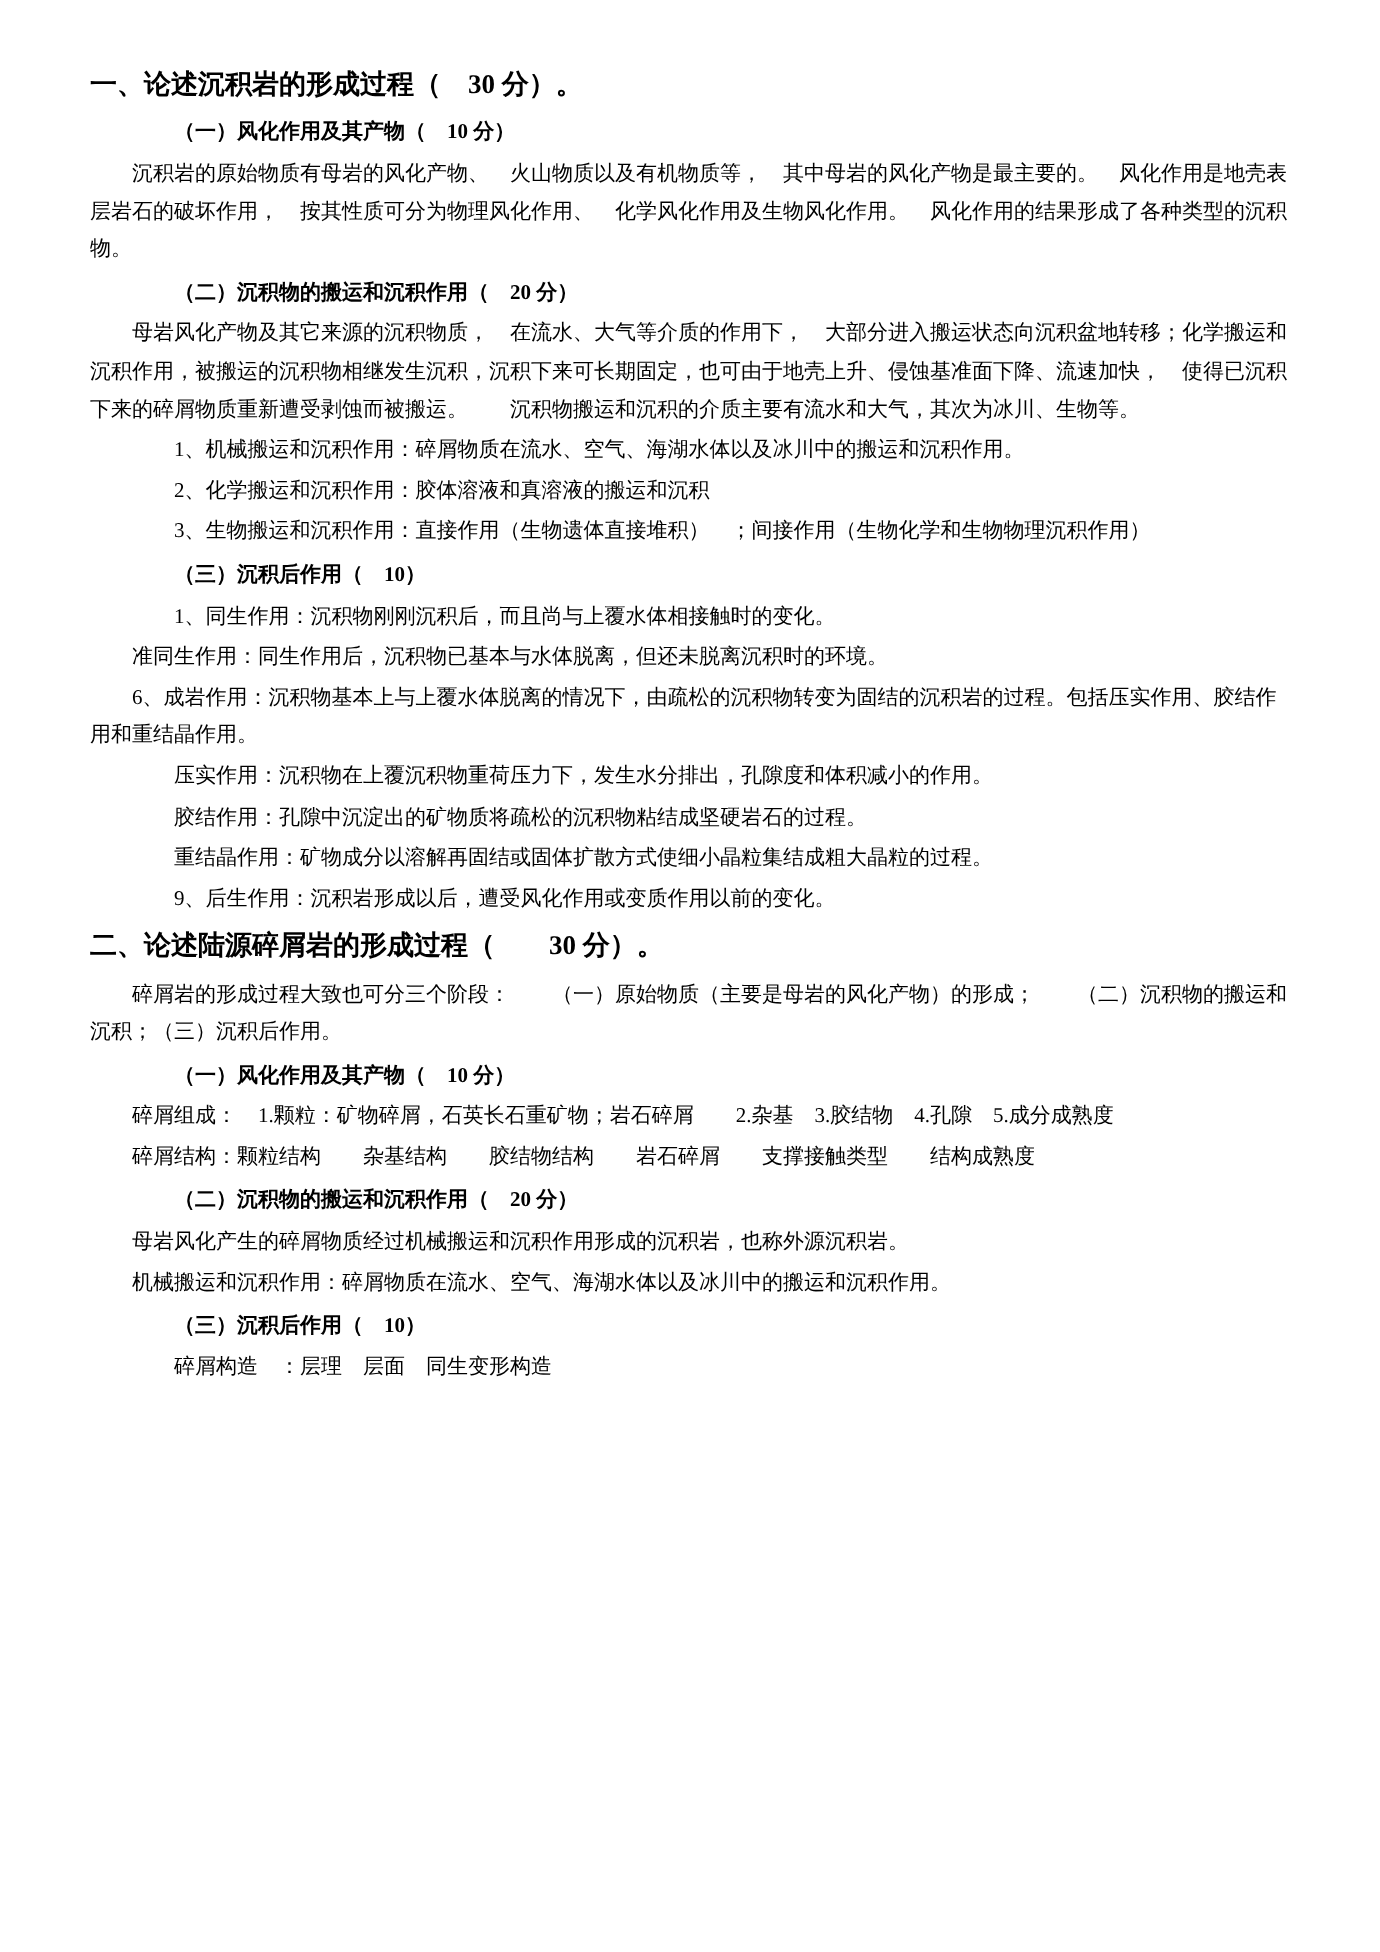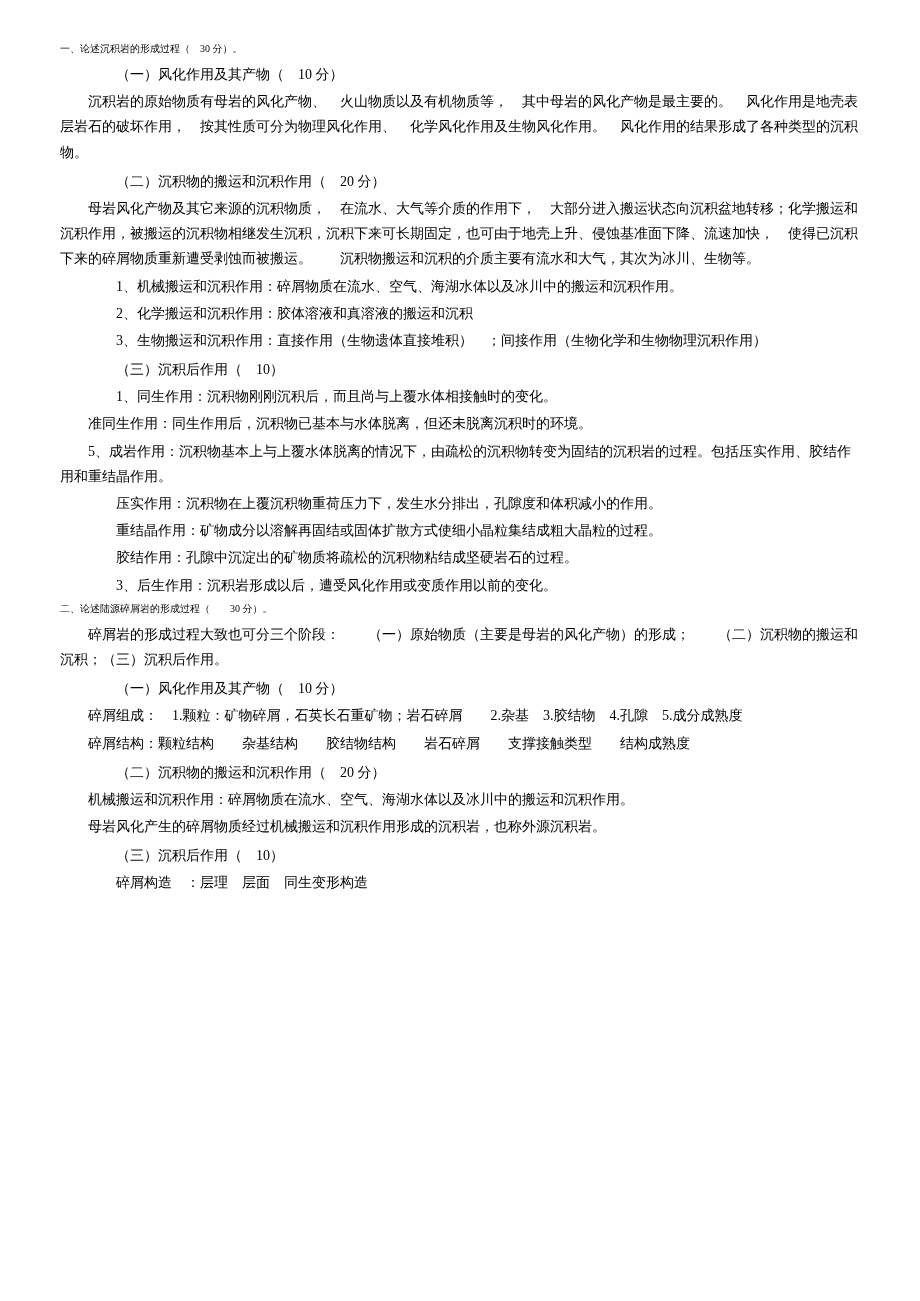--- a/index.html
+++ b/index.html
@@ -11,34 +11,35 @@
       background: #ffffff;
       font-family: "SimSun", "宋体", serif;
       font-size: 14px;
       line-height: 1.8;
       color: #000000;
       padding: 40px 60px;
       width: 920px;
       min-height: 1301px;
     }
     .section-title {
-      font-size: 10px;
-      font-weight: normal;
+      font-size: 18px;
+      font-weight: bold;
       margin-bottom: 4px;
     }
     .indent1 {
       text-indent: 2em;
     }
     .indent2 {
       text-indent: 4em;
     }
     .sub-title {
       text-indent: 4em;
       margin-top: 4px;
       margin-bottom: 2px;
+      font-weight: bold;
     }
     .list-item {
       text-indent: 4em;
       margin-bottom: 2px;
     }
     p {
       margin-bottom: 2px;
     }
     .section-gap {
     }
@@ -55,33 +56,33 @@
 
   <p class="sub-title">（二）沉积物的搬运和沉积作用（　20 分）</p>
   <p class="indent1">母岩风化产物及其它来源的沉积物质，　在流水、大气等介质的作用下，　大部分进入搬运状态向沉积盆地转移；化学搬运和沉积作用，被搬运的沉积物相继发生沉积，沉积下来可长期固定，也可由于地壳上升、侵蚀基准面下降、流速加快，　使得已沉积下来的碎屑物质重新遭受剥蚀而被搬运。　　沉积物搬运和沉积的介质主要有流水和大气，其次为冰川、生物等。</p>
   <p class="list-item">1、机械搬运和沉积作用：碎屑物质在流水、空气、海湖水体以及冰川中的搬运和沉积作用。</p>
   <p class="list-item">2、化学搬运和沉积作用：胶体溶液和真溶液的搬运和沉积</p>
   <p class="list-item">3、生物搬运和沉积作用：直接作用（生物遗体直接堆积）　；间接作用（生物化学和生物物理沉积作用）</p>
 
   <p class="sub-title">（三）沉积后作用（　10）</p>
   <p class="list-item">1、同生作用：沉积物刚刚沉积后，而且尚与上覆水体相接触时的变化。</p>
   <p class="indent1">准同生作用：同生作用后，沉积物已基本与水体脱离，但还未脱离沉积时的环境。</p>
-  <p class="indent1">5、成岩作用：沉积物基本上与上覆水体脱离的情况下，由疏松的沉积物转变为固结的沉积岩的过程。包括压实作用、胶结作用和重结晶作用。</p>
+  <p class="indent1">6、成岩作用：沉积物基本上与上覆水体脱离的情况下，由疏松的沉积物转变为固结的沉积岩的过程。包括压实作用、胶结作用和重结晶作用。</p>
   <p class="indent2">压实作用：沉积物在上覆沉积物重荷压力下，发生水分排出，孔隙度和体积减小的作用。</p>
+  <p class="indent2">胶结作用：孔隙中沉淀出的矿物质将疏松的沉积物粘结成坚硬岩石的过程。</p>
   <p class="indent2">重结晶作用：矿物成分以溶解再固结或固体扩散方式使细小晶粒集结成粗大晶粒的过程。</p>
-  <p class="indent2">胶结作用：孔隙中沉淀出的矿物质将疏松的沉积物粘结成坚硬岩石的过程。</p>
-  <p class="list-item">3、后生作用：沉积岩形成以后，遭受风化作用或变质作用以前的变化。</p>
+  <p class="list-item">9、后生作用：沉积岩形成以后，遭受风化作用或变质作用以前的变化。</p>
 
   <p class="section-title section-gap">二、论述陆源碎屑岩的形成过程（　　30 分）。</p>
   <p class="indent1">碎屑岩的形成过程大致也可分三个阶段：　　（一）原始物质（主要是母岩的风化产物）的形成；　　（二）沉积物的搬运和沉积；（三）沉积后作用。</p>
 
   <p class="sub-title">（一）风化作用及其产物（　10 分）</p>
   <p class="indent1">碎屑组成：　1.颗粒：矿物碎屑，石英长石重矿物；岩石碎屑　　2.杂基　3.胶结物　4.孔隙　5.成分成熟度</p>
   <p class="indent1">碎屑结构：颗粒结构　　杂基结构　　胶结物结构　　岩石碎屑　　支撑接触类型　　结构成熟度</p>
 
   <p class="sub-title">（二）沉积物的搬运和沉积作用（　20 分）</p>
+  <p class="indent1">母岩风化产生的碎屑物质经过机械搬运和沉积作用形成的沉积岩，也称外源沉积岩。</p>
   <p class="indent1">机械搬运和沉积作用：碎屑物质在流水、空气、海湖水体以及冰川中的搬运和沉积作用。</p>
-  <p class="indent1">母岩风化产生的碎屑物质经过机械搬运和沉积作用形成的沉积岩，也称外源沉积岩。</p>
 
   <p class="sub-title">（三）沉积后作用（　10）</p>
   <p class="indent2">碎屑构造　：层理　层面　同生变形构造</p>
 
 </div>
 
 </body></html>

